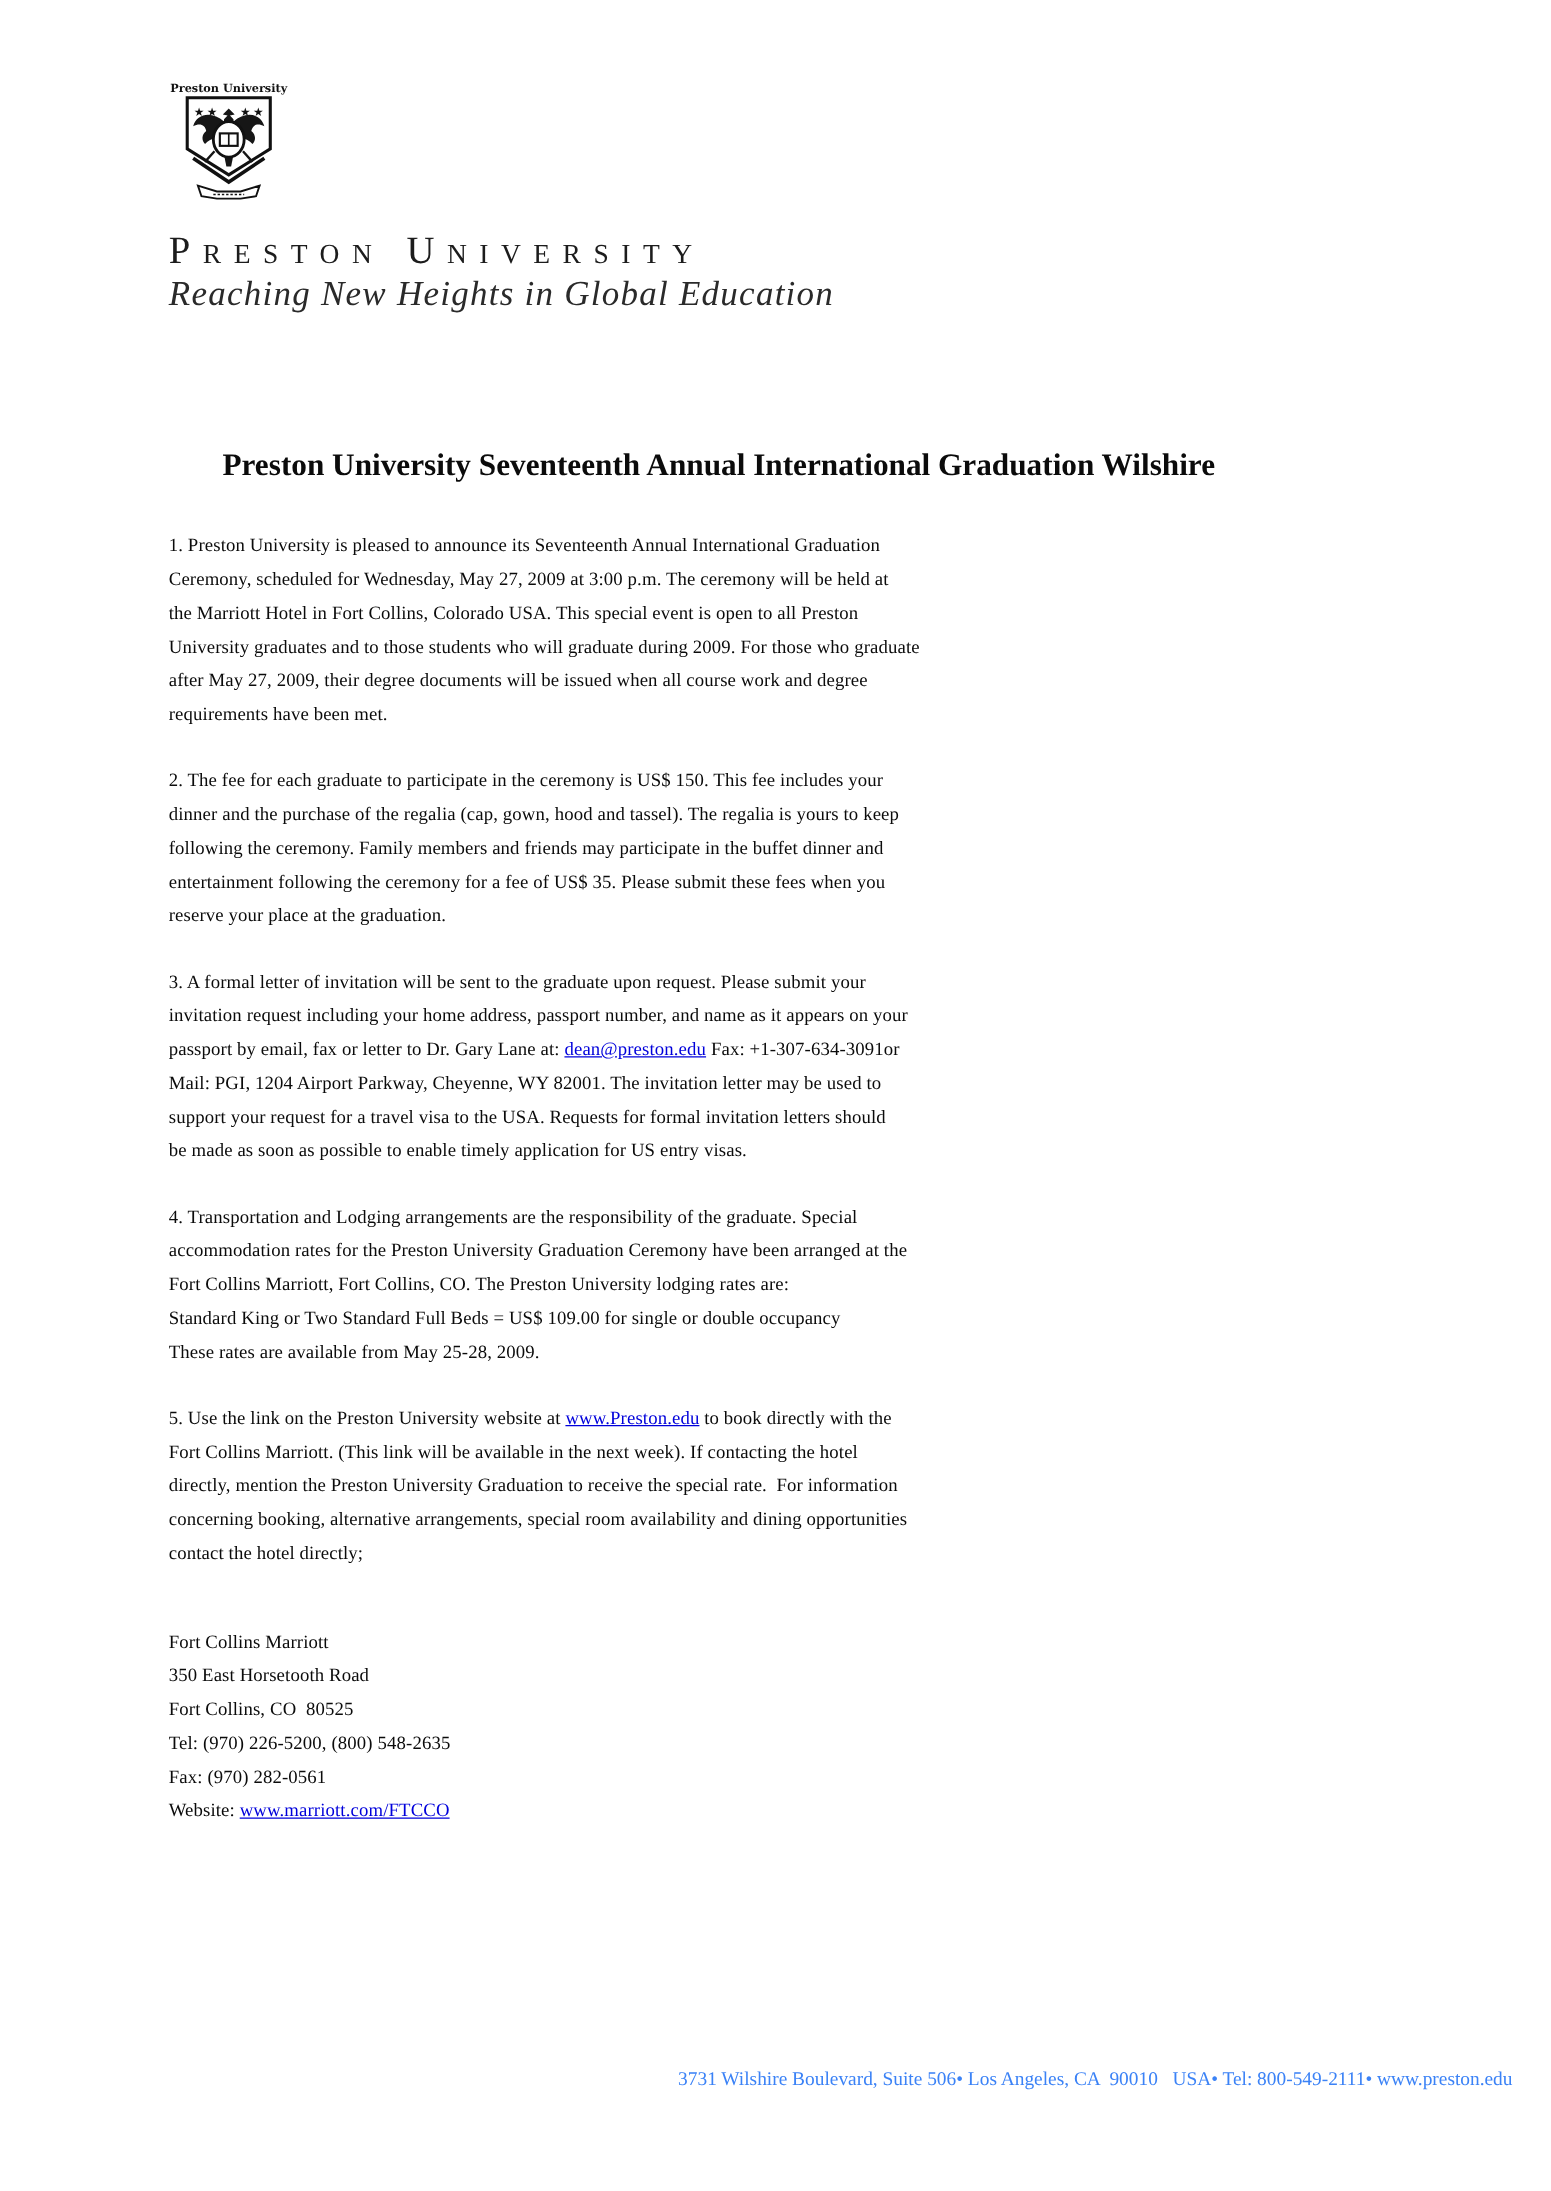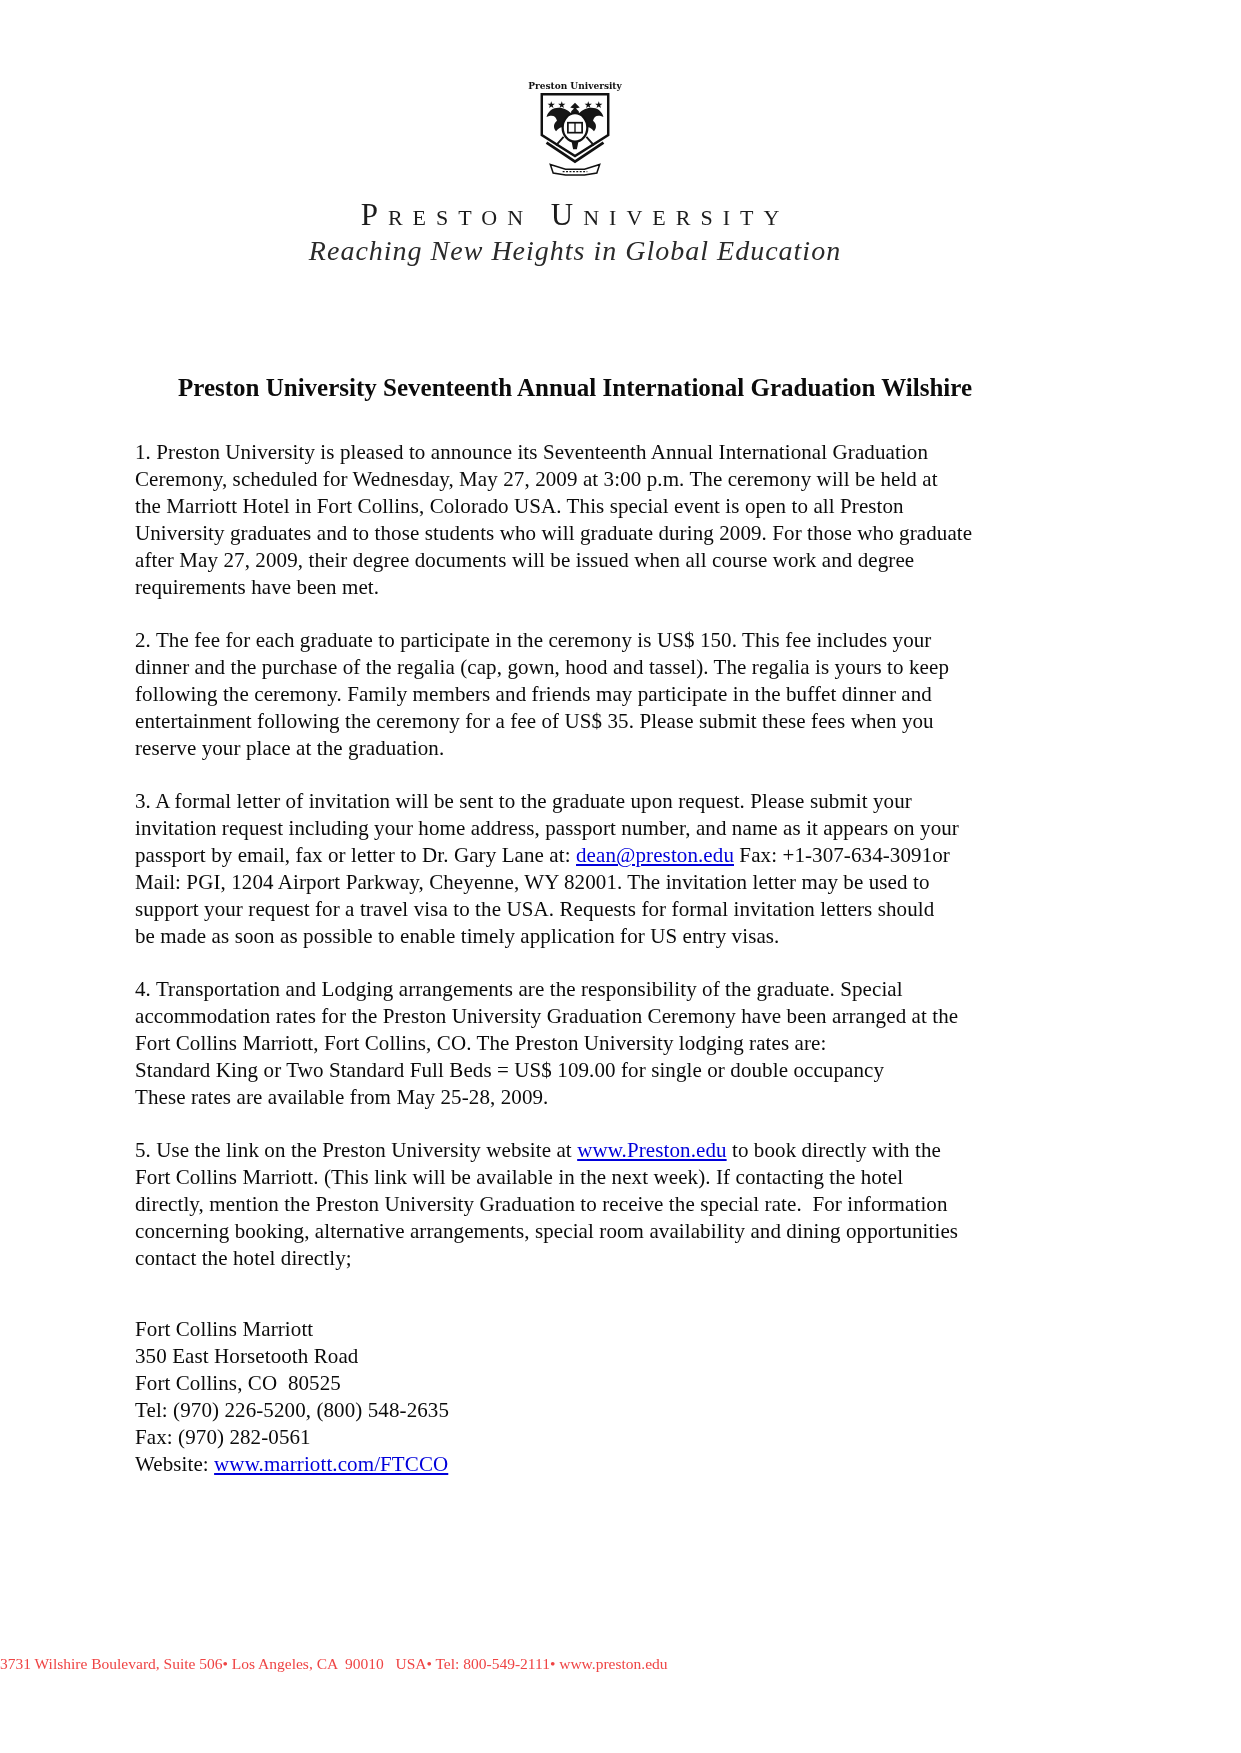--- a/index.html
+++ b/index.html
@@ -7,23 +7,22 @@
   .page {
     position: relative;
     width: 1241px;
     height: 1753px;
     background: #ffffff;
     color: #0b0b0b;
     font-family: "Liberation Serif", serif;
     overflow: hidden;
   }
   .header {
-    margin: 80px 0 0 135px;
+    margin: 64px 0 0 135px;
     width: 880px;
-    text-align: center;
   }
   .crest { display: inline-block; line-height: 0; }
   .university-name {
     margin-top: 2px;
     font-variant: small-caps;
     font-size: 31px;
     letter-spacing: 10px;
     line-height: 34px;
     color: #1c1c1c;
     white-space: nowrap;
@@ -42,41 +41,41 @@
     width: 880px;
     text-align: center;
     font-size: 25px;
     font-weight: bold;
     line-height: 30px;
     white-space: nowrap;
   }
   .body-col {
     margin: 36px 0 0 135px;
     width: 1010px;
-    font-size: 21px;
+    font-size: 15px;
     letter-spacing: 0.1px;
   }
   .para {
     white-space: pre;
     line-height: 27px;
     margin-bottom: 26px;
   }
   .para.gap-large { margin-top: 44px; }
   .para strong { font-weight: normal; }
   a.doc-link {
     color: var(--link-color, #0000DB);
   }
   .page-footer {
     position: absolute;
     top: 1655px;
     left: 0;
     width: 1210px;
-    text-align: left;
+    text-align: right;
     font-size: 15.5px;
-    color: #ef4444;
+    color: #3b82f6;
     white-space: pre;
   }
 </style>
 </head>
 <body>
 
 <div class="page">
 
   <div class="header">
     <div class="crest">

